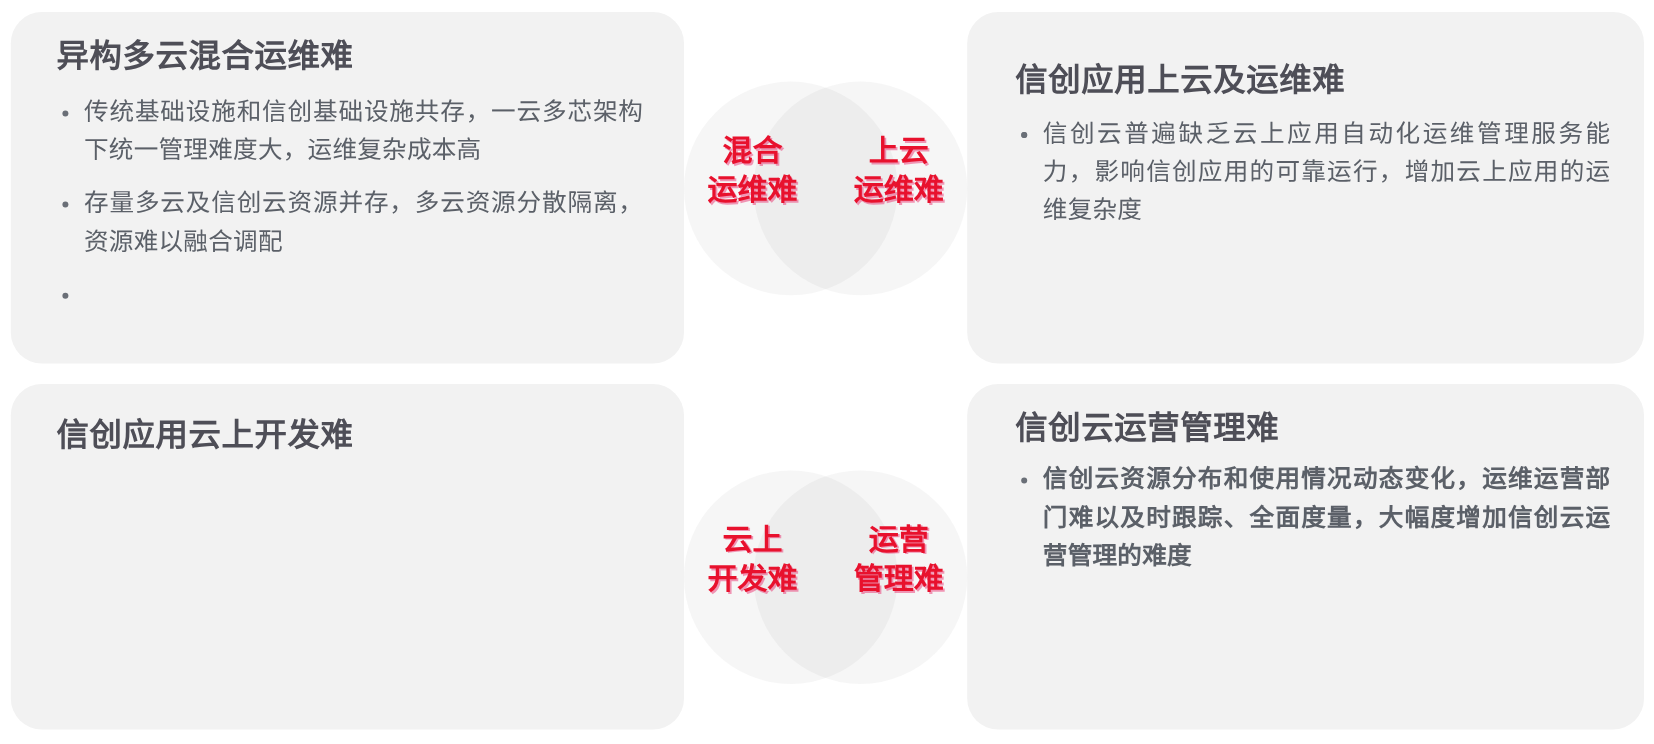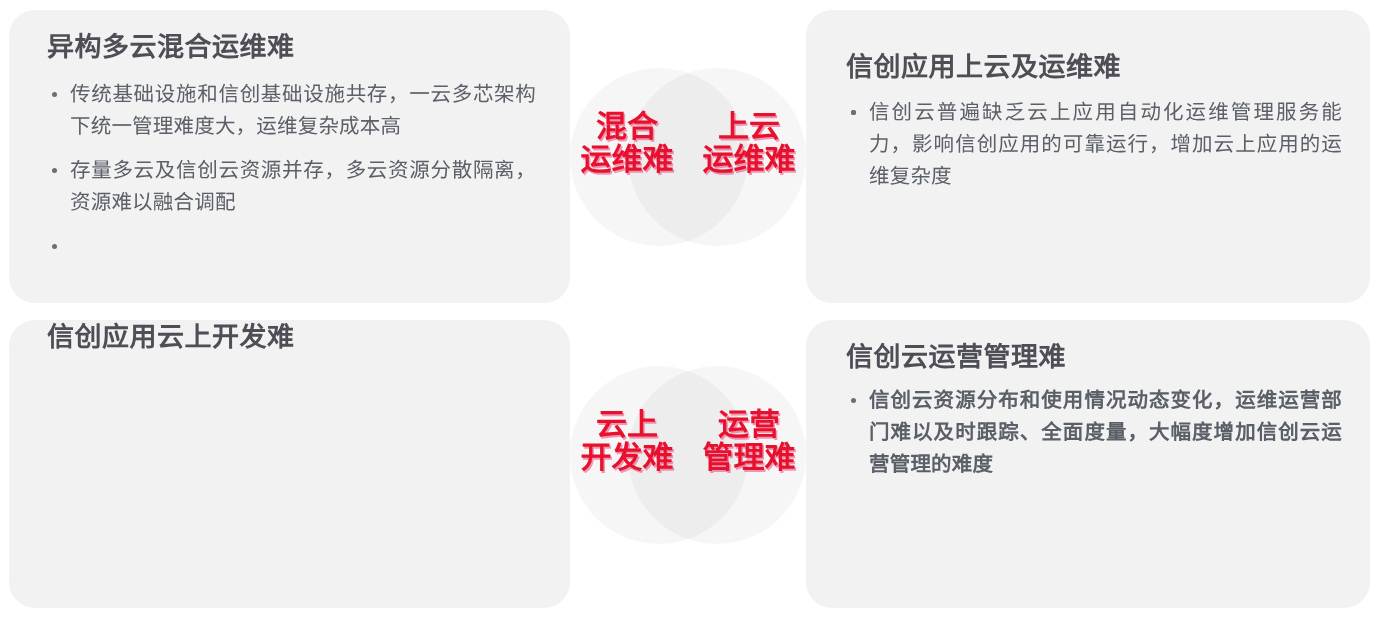--- a/index.html
+++ b/index.html
@@ -47,21 +47,21 @@
   .card-title {
     color: #4e4e57;
     font-weight: bold;
     font-size: 27px;
     line-height: 34px;
     letter-spacing: 0.5px;
     white-space: nowrap;
   }
   .card-left.row-top  .card-title { margin-top: 20px; }
   .card-right.row-top .card-title { margin-top: 40px; }
-  .card-left.row-bottom  .card-title { }
+  .card-left.row-bottom  .card-title { margin-top: 26px; }
   .card-right.row-bottom .card-title { margin-top: 20px; }
 
   .bullets {
     list-style: none;
     margin: 0;
     padding: 0;
   }
   .card-left.row-top  .bullets { margin-top: 14px; }
   .card-right.row-top .bullets { margin-top: 12px; }
   .card-left.row-bottom  .bullets { margin-top: 16px; }
@@ -91,41 +91,41 @@
   
   .bullet.dot-line2 .dot { top: 46px; }
 
   
   .venn {
     position: absolute;
     width: 236px;
     height: 200px;
   }
   .venn-top    { left: 570px; top: 62px; }
-  .venn-bottom { left: 570px; top: 360px; }
+  .venn-bottom { left: 570px; top: 386px; }
 
   .venn .circle {
     position: absolute;
     top: 6px;
     width: 178px;
     height: 178px;
     border-radius: 50%;
     background: rgba(150, 150, 150, 0.092);
   }
   .venn .circle-left  { left: 0px; }
   .venn .circle-right { left: 58px; }
 
   .venn .venn-label {
     position: absolute;
     top: 48px;
     width: 122px;
     text-align: center;
     color: #e8112d;
     font-weight: bold;
-    font-size: 31px;
+    font-size: 25px;
     line-height: 33px;
     text-shadow: 1.5px 1.5px 0 rgba(233, 30, 99, 0.45);
     white-space: nowrap;
   }
   .venn .label-left  { left: -4px; }
   .venn .label-right { left: 118px; }
   .venn .venn-label .l2 { display: block; }
 </style>
 </head>
 <body>

